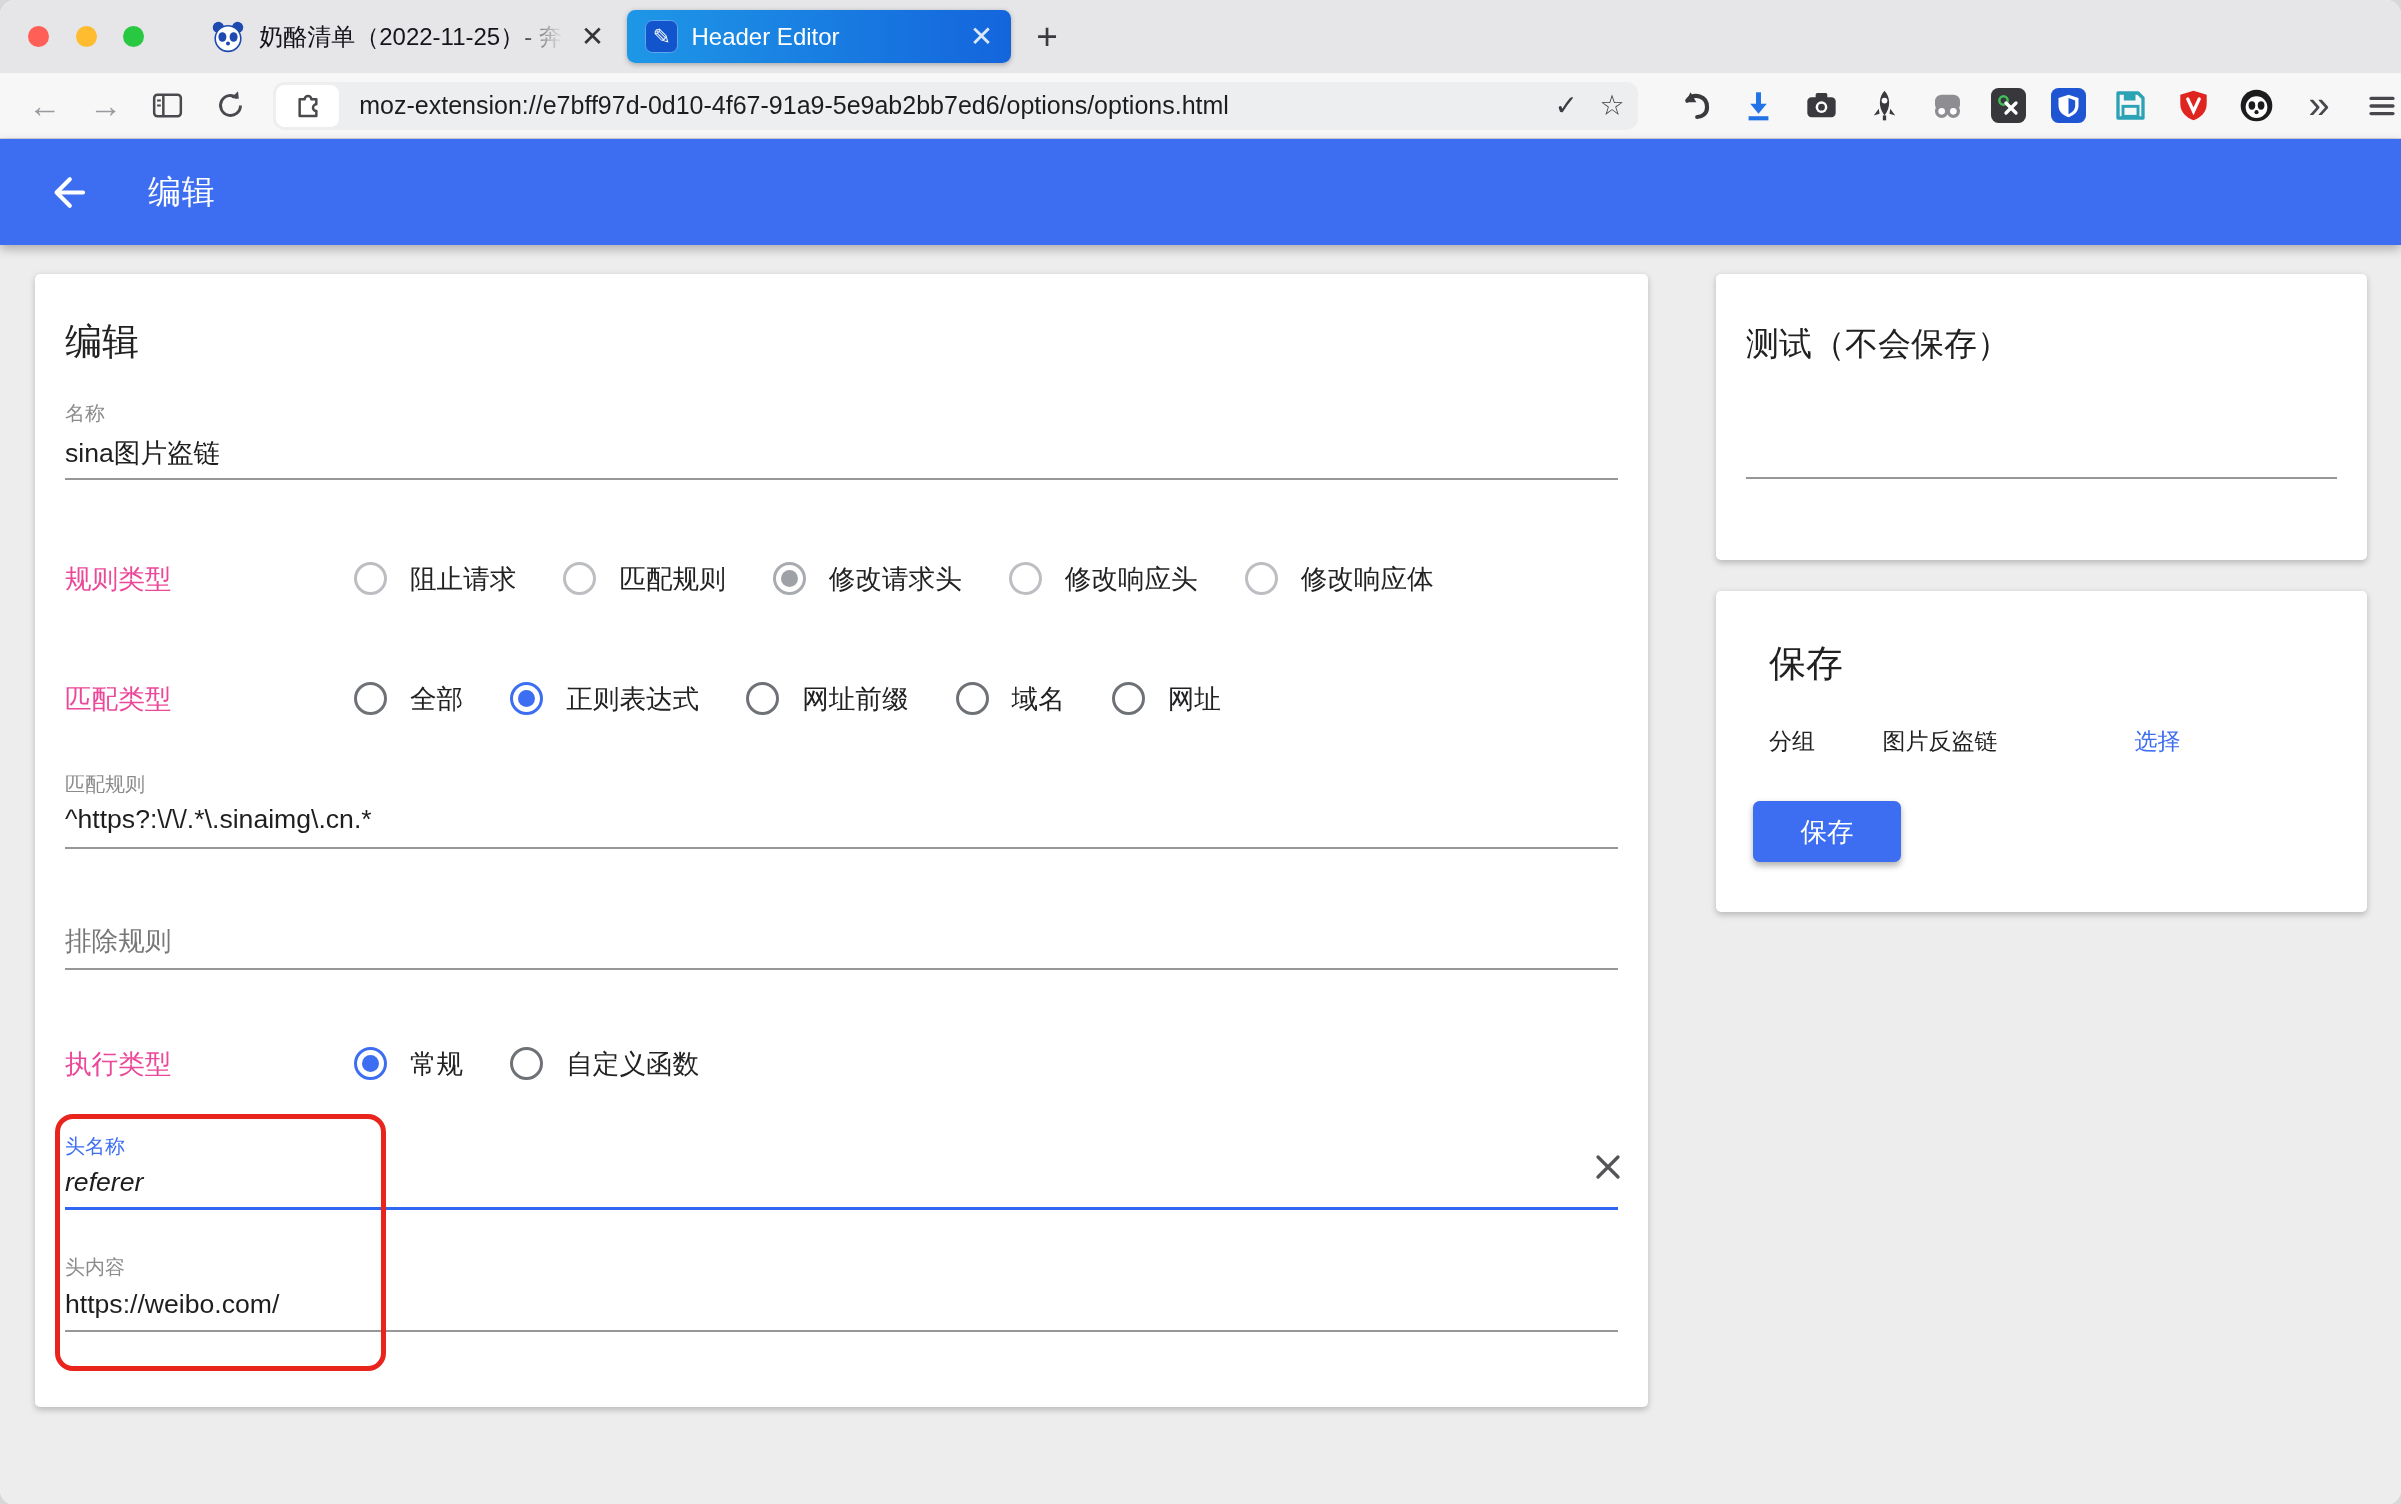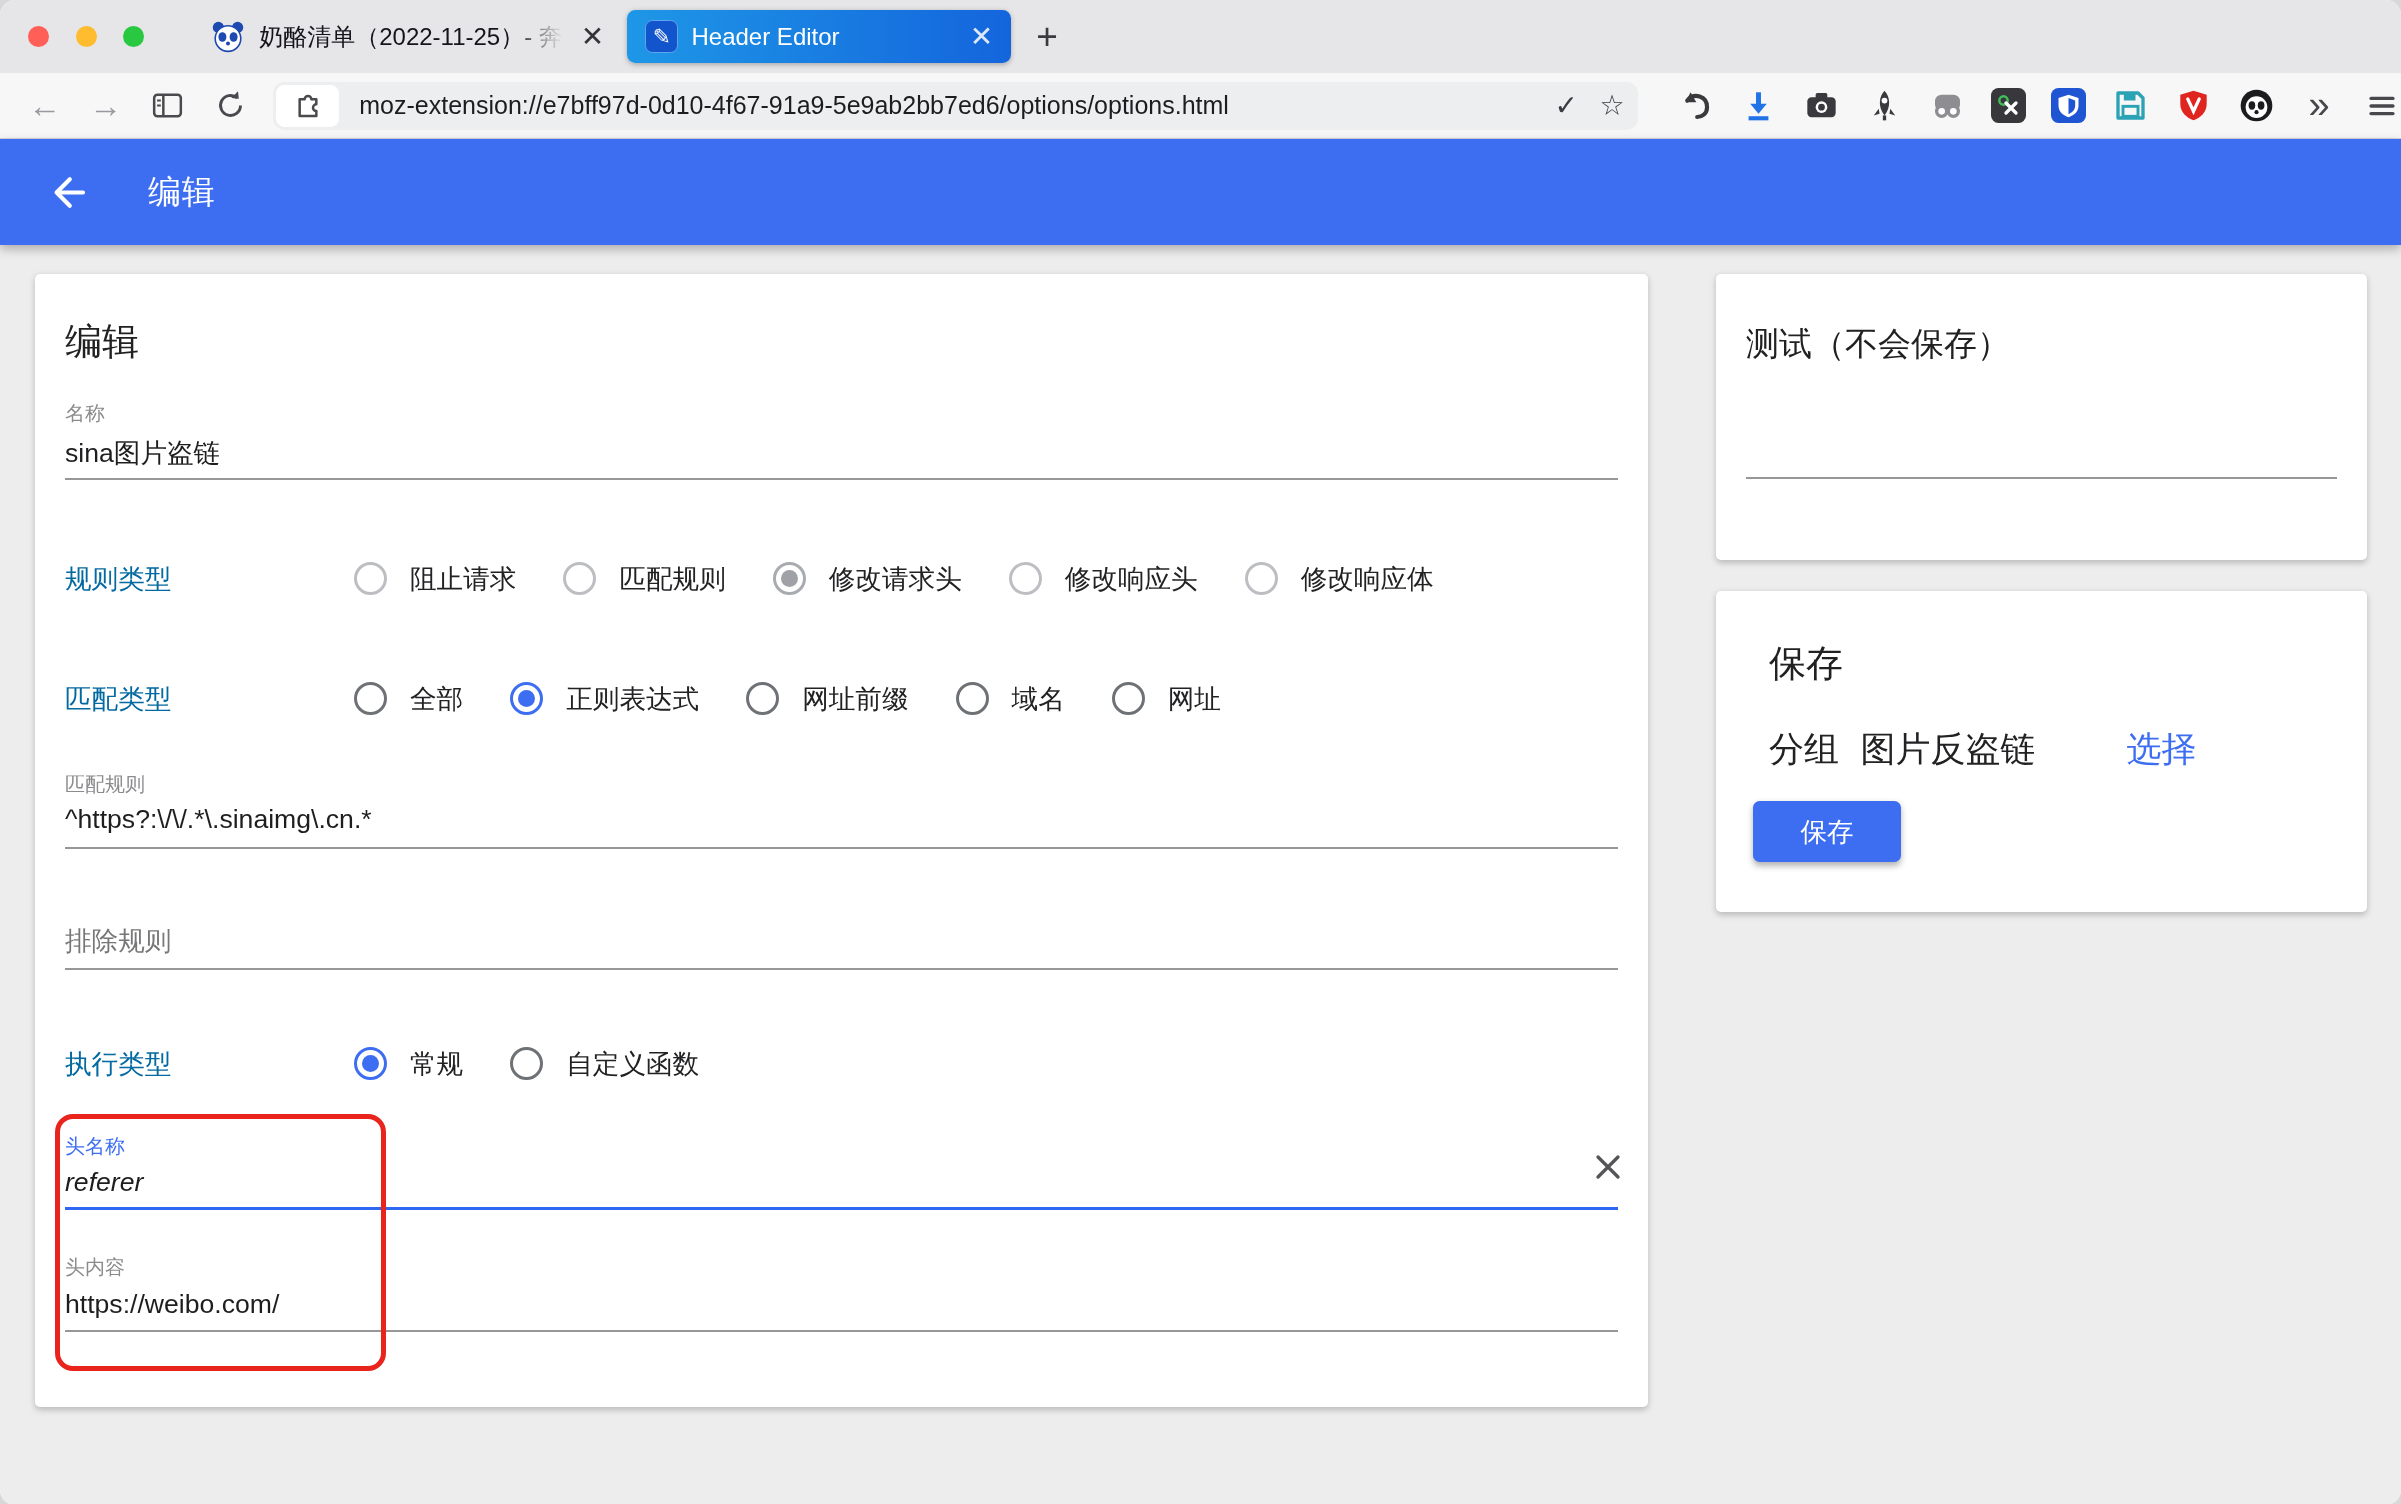--- a/index.html
+++ b/index.html
@@ -60,37 +60,37 @@
 
   .abs{position:absolute;left:30px;right:30px;}
   .card-title{font-size:37px;color:#212121;}
   .flabel{font-size:20px;color:#8b8b8d;}
   .flabel.blue{color:#3d6ef2;}
   .fvalue{font-size:26.6px;color:#1e1e20;}
   .uline{height:1.7px;background:#979799;}
   .uline.blue{height:3.3px;background:#2f66f3;}
 
   .frow{display:flex;align-items:center;height:45px;}
-  .frow-label{font-size:26.6px;color:#0369a1;width:289px;flex:0 0 auto;}
+  .frow-label{font-size:26.6px;color:#ec4899;width:289px;flex:0 0 auto;}
   .opt{display:flex;align-items:center;margin-right:47px;}
   .opt-label{font-size:26.6px;color:#222224;margin-left:23px;white-space:nowrap;}
   .radio{width:33px;height:33px;border-radius:50%;box-sizing:border-box;border:3.3px solid #6e7175;position:relative;flex:0 0 auto;}
   .radio.on{border-color:#3d6ef2;}
   .radio.on::after{content:"";position:absolute;inset:5px;border-radius:50%;background:#3d6ef2;}
   .radio.dis-off{border-color:#bcbec2;}
   .radio.dis-on{border-color:#a8abaf;}
   .radio.dis-on::after{content:"";position:absolute;inset:5px;border-radius:50%;background:#9ea1a5;}
 
   .clear-x{position:absolute;right:21.6px;top:874px;width:37px;height:37px;display:flex;align-items:center;justify-content:center;}
   .red-box{position:absolute;left:20px;top:840px;width:321px;height:247px;border:5.8px solid #e8241c;border-radius:18px;background:transparent;}
 
   .save-btn{position:absolute;left:37px;top:210px;width:148px;height:61px;background:#3d6ef2;color:#ffffff;
     border-radius:6.6px;display:flex;align-items:center;justify-content:center;font-size:26.6px;
     box-shadow:0 3.3px 6.6px rgba(0,0,0,.3);}
-  .group-row{position:absolute;left:53px;top:135px;display:flex;align-items:flex-end;font-size:35px;color:#222224;}
+  .group-row{position:absolute;left:53px;top:135px;display:flex;align-items:flex-end;font-size:23px;color:#222224;gap:46px;}
   .sel-link{color:#3d6ef2;margin-left:91px;}
   .grp-val{margin-left:21.6px;}
 </style>
 </head>
 <body>
 
 <div class="window">
 
   <div class="tabstrip">
     <div class="traffic">

